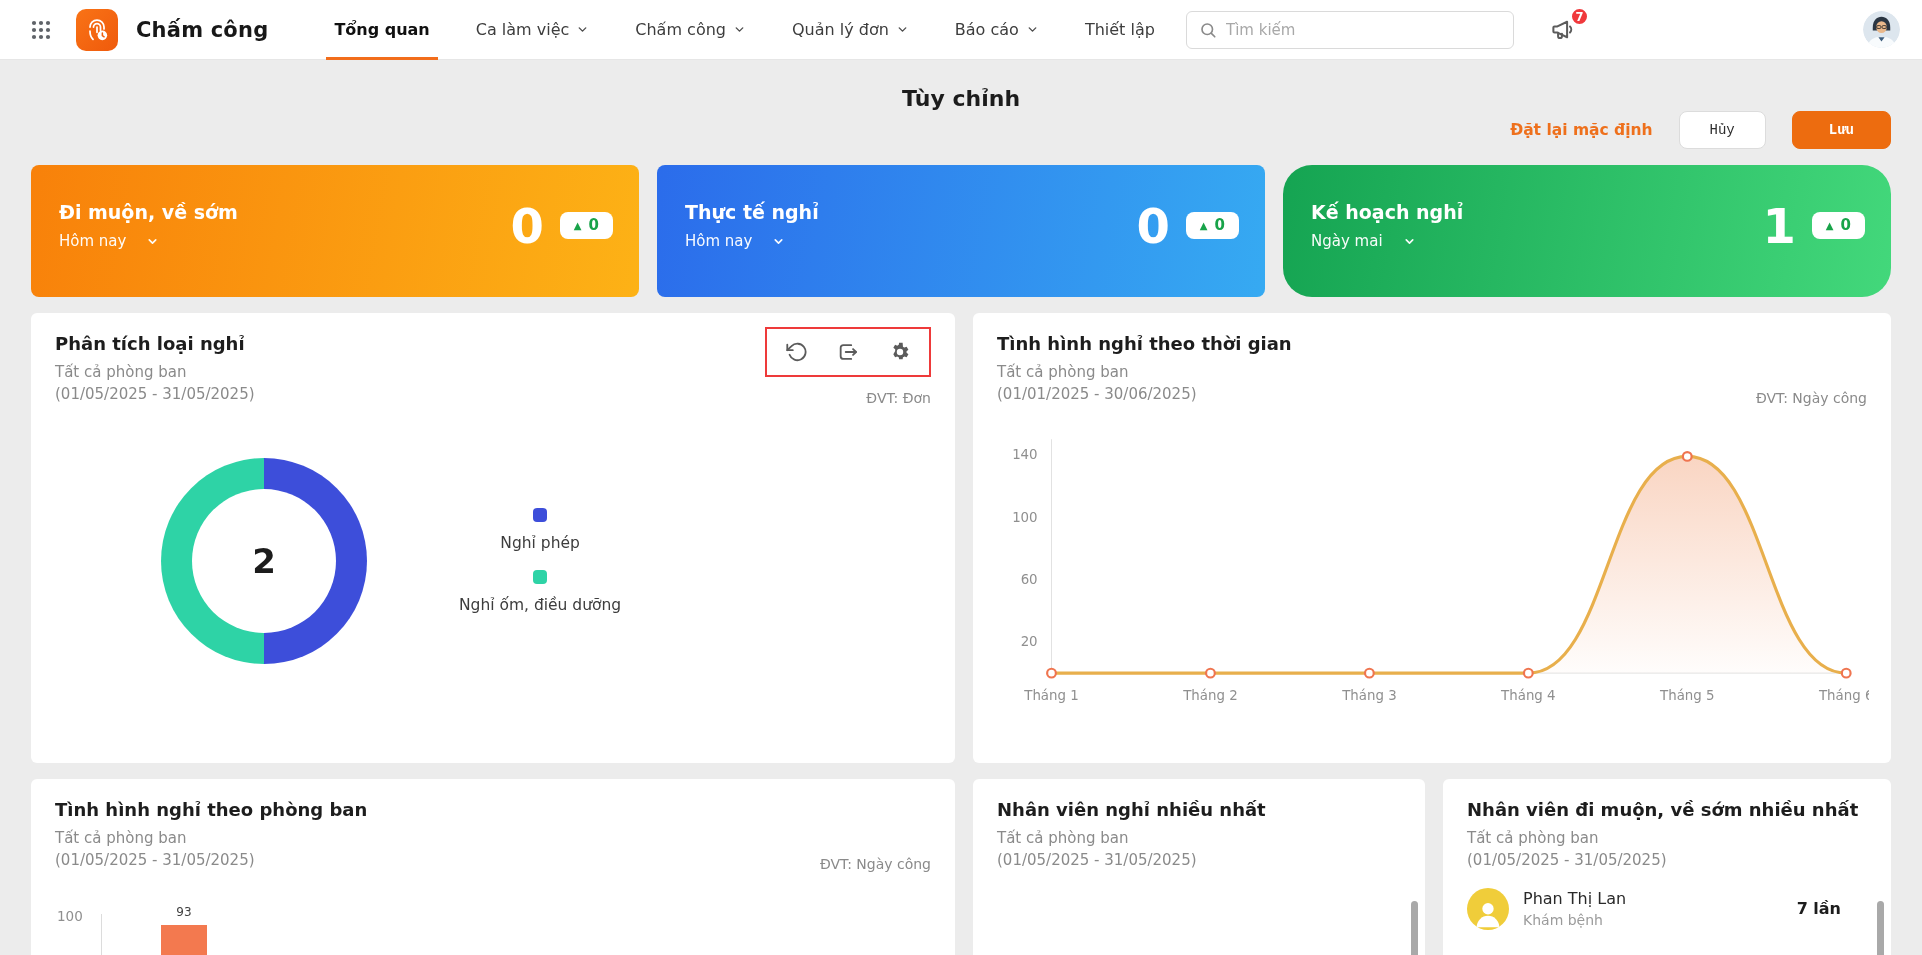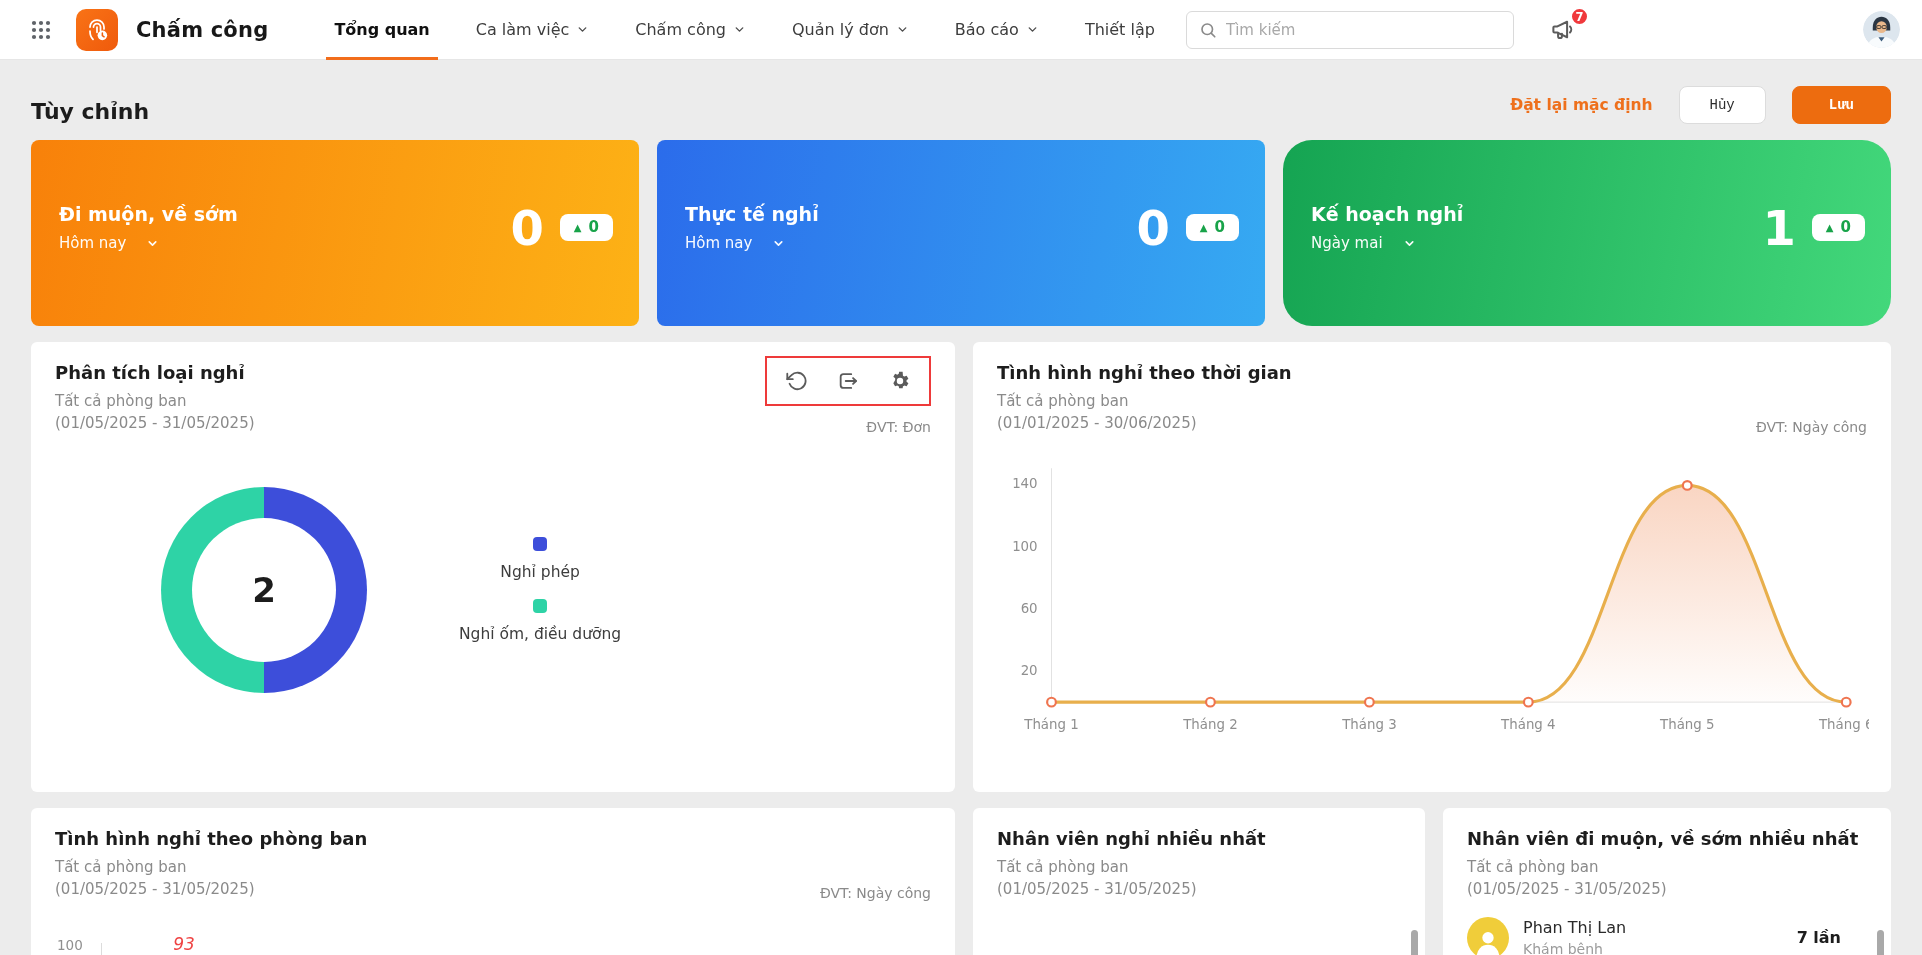--- a/index.html
+++ b/index.html
@@ -19,31 +19,31 @@
   .tab .chev{color:#4d4d4d;display:flex;}
   .nav-right{margin-left:auto;display:flex;align-items:center;gap:36px;}
   .search{width:328px;height:38px;border:1px solid #dadada;border-radius:6px;display:flex;align-items:center;padding:0 12px;gap:9px;background:#fff;}
   .search input{border:none;outline:none;font-size:15px;flex:1;font-family:inherit;color:#333;}
   .search input::placeholder{color:#a8a8a8;}
   .bell-wrap{position:relative;color:#5c5c5c;cursor:pointer;margin-right:250px;}
   .badge{position:absolute;top:-9px;right:-12px;min-width:19px;height:19px;border-radius:50%;background:#f0393c;color:#fff;font-size:11.5px;font-weight:bold;display:flex;align-items:center;justify-content:center;border:2px solid #fff;}
   .avatar{width:37px;height:37px;border-radius:50%;overflow:hidden;cursor:pointer;flex:none;}
 
   
-  .subheader{display:flex;align-items:flex-end;padding:26px 31px 14px;}
+  .subheader{display:flex;align-items:center;padding:26px 31px 14px;flex-direction:column;}
   .page-title{font-size:22px;font-weight:bold;color:#1c1c1c;}
   .sub-actions{margin-left:auto;display:flex;align-items:center;gap:26px;}
   .link-reset{color:#ee701c;font-size:15.5px;font-weight:bold;cursor:pointer;}
   .btn{font-family:Liberation Mono, monospace;font-size:14px;border-radius:8px;padding:10px 30px;cursor:pointer;}
   .btn-cancel{background:#fff;border:1px solid #dcdcdc;color:#2c2c2c;}
   .btn-save{background:#ed6c0f;border:1px solid #ed6c0f;color:#fff;font-weight:bold;padding:10px 36px;}
 
   
   .stats{display:grid;grid-template-columns:1fr 1fr 1fr;gap:18px;padding:0 31px;margin-top:2px;}
-  .stat-card{height:186px;border-radius:8px;color:#fff;display:flex;align-items:center;justify-content:space-between;padding:0 26px 11px 28px;}
+  .stat-card{height:132px;border-radius:8px;color:#fff;display:flex;align-items:center;justify-content:space-between;padding:0 26px 11px 28px;}
   .stat-card.orange{background:linear-gradient(100deg,#f8810a 0%,#fdb216 100%);}
   .stat-card.blue{background:linear-gradient(100deg,#2b6ceb 0%,#36aaf2 100%);}
   .stat-card.green{background:linear-gradient(100deg,#15a452 0%,#43d87b 100%);border-radius:29px;}
   .stat-title{font-size:19px;font-weight:bold;margin-bottom:9px;}
   .stat-period{font-size:15px;display:flex;align-items:center;gap:20px;cursor:pointer;opacity:.97;}
   .stat-right{display:flex;align-items:center;gap:16px;}
   .stat-value{font-size:48px;font-weight:bold;line-height:1;}
   .delta-badge{background:#fff;border-radius:8px;padding:6px 14px;display:flex;align-items:center;gap:7px;}
   .delta-badge .tri{color:#18a349;font-size:10px;line-height:1;}
   .delta-badge .dv{color:#18a349;font-size:15px;font-weight:bold;line-height:1;}
@@ -76,21 +76,21 @@
 
   
   .line-wrap{margin-top:22px;}
   .line-wrap svg text{fill:#8f8f8f;font-size:13.5px;font-family:inherit;}
 
   
   .bar-area{position:relative;margin-top:36px;height:120px;}
   .bar-ytick{position:absolute;left:2px;top:0;font-size:13.5px;color:#8f8f8f;}
   .bar-axis{position:absolute;left:46px;top:6px;width:1px;height:90px;background:#dcdcdc;}
   .bar-group{position:absolute;left:104px;top:-3px;width:50px;text-align:center;}
-  .bar-label{font-size:17px;color:#ef4444;font-style:italic;}
+  .bar-label{font-size:12px;color:#404040;}
   .bar-rect{margin:6px auto 0;width:46px;height:60px;}
 
   
   .list{margin-top:16px;}
   .list-item{display:flex;align-items:center;gap:14px;padding-right:26px;}
   .p-avatar{width:42px;height:42px;border-radius:50%;background:#f0cd3a;display:flex;align-items:flex-end;justify-content:center;overflow:hidden;flex:none;}
   .p-info{flex:1;min-width:0;}
   .p-name{font-size:16px;color:#2a2a2a;margin-bottom:4px;white-space:nowrap;}
   .p-dept{font-size:14px;color:#9b9b9b;white-space:nowrap;}
   .p-value{font-size:16px;font-weight:bold;color:#1d1d1d;white-space:nowrap;}

